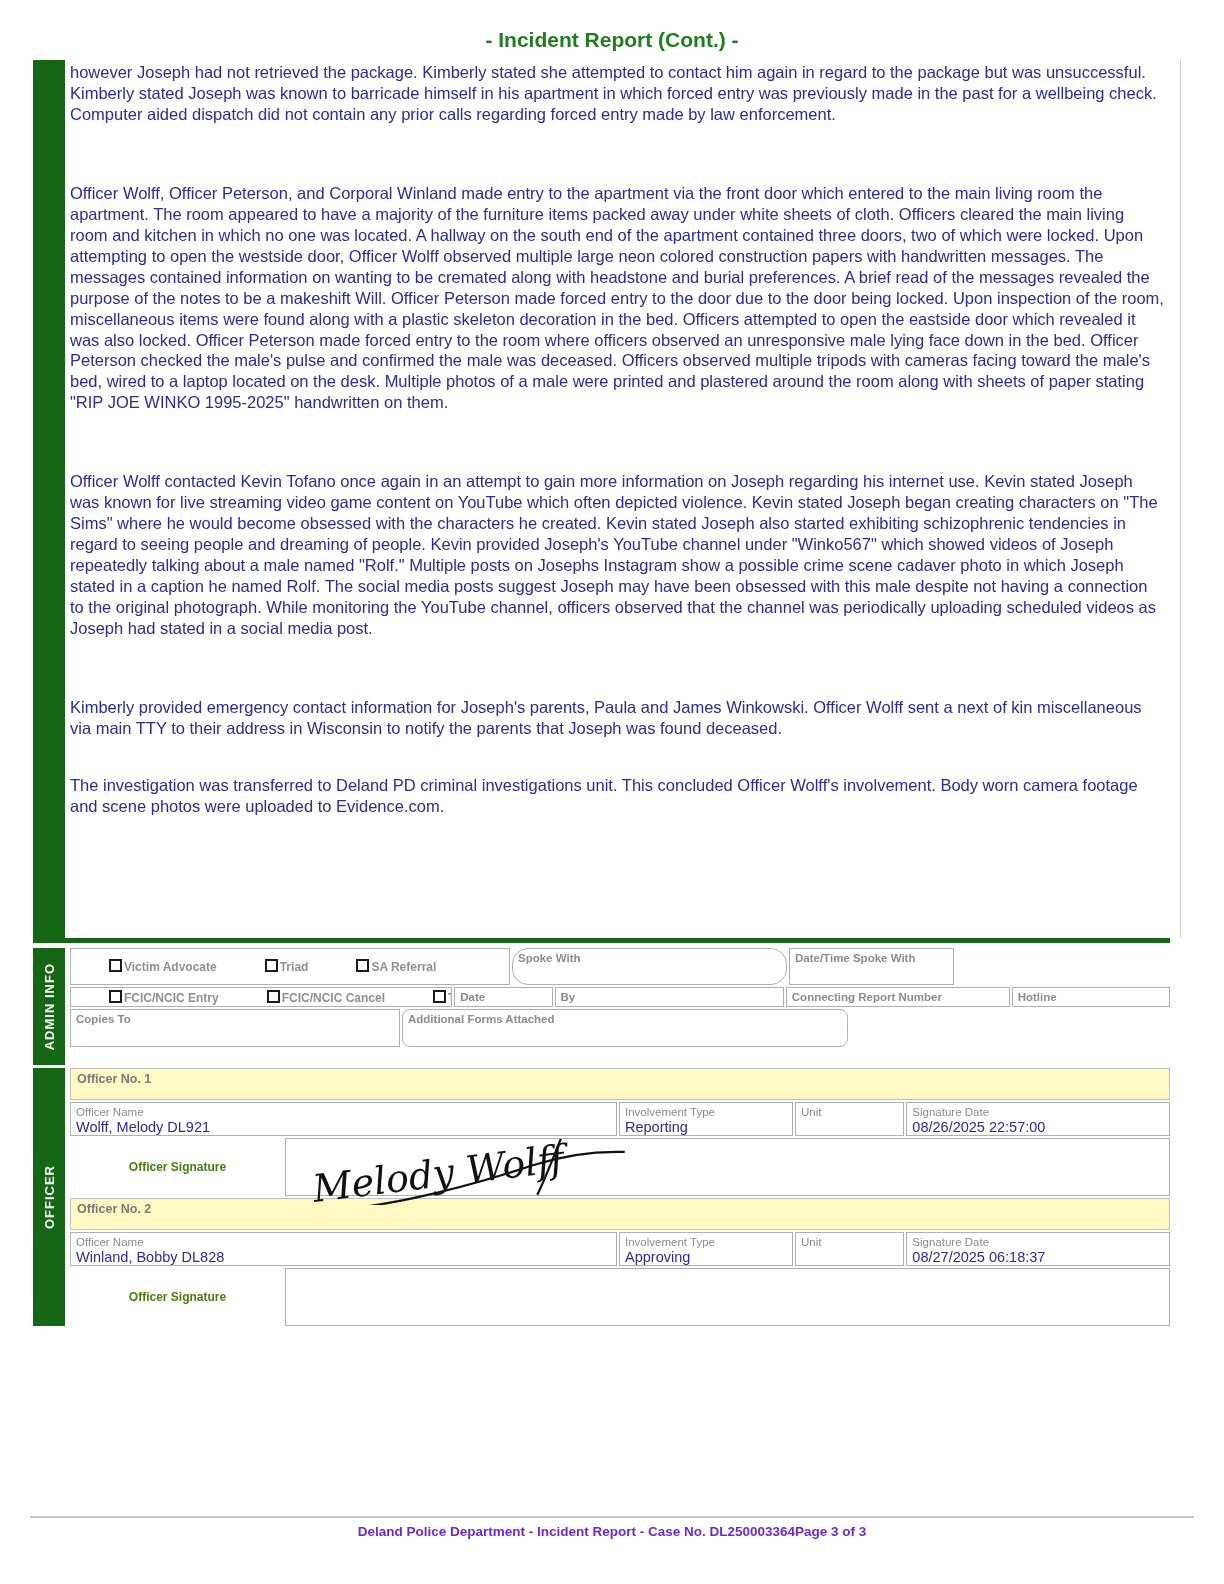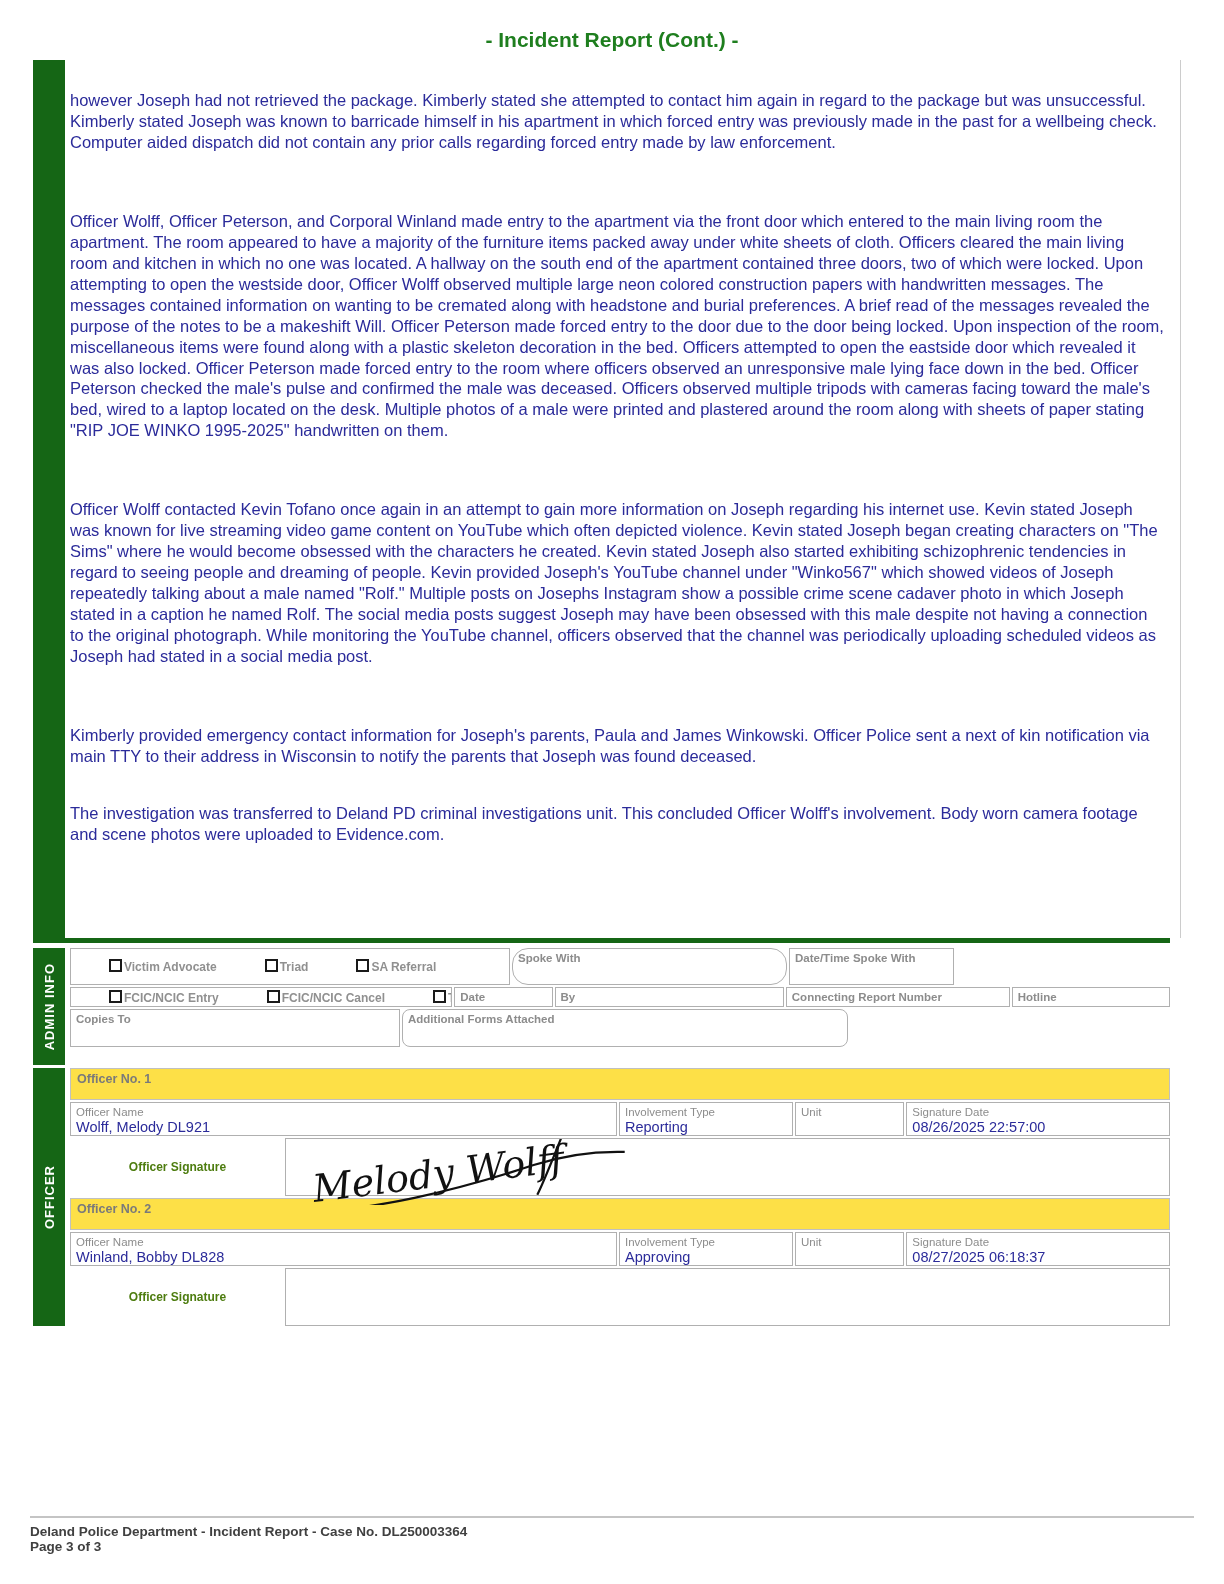--- a/index.html
+++ b/index.html
@@ -21,21 +21,21 @@
     position: absolute; left: 0; top: 0; width: 32px; height: 100%;
     background: #156615;
   }
   .narrative-text {
     position: absolute; left: 37px; top: 0; width: 1111px; height: 100%;
     border-right: 1px solid #cccccc;
     padding: 2px 16px 0 0;
     color: #2b2b9a; font-size: 16.5px; line-height: 1.27;
     overflow: hidden;
   }
-  .narrative-text p { margin-bottom: 58px; margin-top: 28px; }
+  .narrative-text p { margin-bottom: 58px; }
   .narrative-text p.gap-sm { margin-bottom: 36px; }
   .green-divider {
     position: absolute; top: 938px; left: 33px; width: 1137px; height: 5px;
     background: #156615;
   }
   
   .section {
     position: absolute; left: 33px; display: flex;
   }
   .section-sidebar {
@@ -70,54 +70,54 @@
   .cb-item { display: flex; align-items: flex-end; margin-left: 32px; }
   .cb-box {
     width: 13px; height: 13px; border: 2px solid #1a1a1a; background: #fff;
     flex: none; margin-bottom: 2px;
   }
   .cb-item .cb-lbl {
     color: #909090; font-size: 12px; font-weight: bold; margin-left: 2px;
     white-space: nowrap;
   }
   .officer-header {
-    background: #fde047; border: 1px solid #c0c0c0;
+    background: #fef9c3; border: 1px solid #c0c0c0;
     color: #7a7a7a; font-size: 12.5px; font-weight: bold;
     padding: 3px 0 2px 6px; height: 37px;
   }
   .sig-row { display: flex; }
   .sig-label-cell {
     width: 215px; flex: none; display: flex; align-items: center;
     justify-content: center;
     color: #4d7c0f; font-size: 12px; font-weight: bold;
   }
   .sig-box {
     flex: 1; border: 1px solid #b0b0b0; background: #fff; position: relative;
   }
   .sig-box svg { position: absolute; left: 18px; top: 0; }
   
   .footer {
     position: absolute; left: 30px; top: 1516px; width: 1164px;
     border-top: 2px solid #c4c4c4; padding-top: 6px;
     display: flex; justify-content: center;
-    color: #404040; font-size: 13.5px; font-weight: bold; flex-direction: column;
+    color: #6d28d9; font-size: 13.5px; font-weight: bold;
   }
 </style>
 </head>
 <body>
 
 <div class="page-title">- Incident Report (Cont.) -</div>
 
 <div class="narrative-wrap">
   <div class="green-bar"></div>
   <div class="narrative-text">
     <p>however Joseph had not retrieved the package. Kimberly stated she attempted to contact him again in regard to the package but was unsuccessful. Kimberly stated Joseph was known to barricade himself in his apartment in which forced entry was previously made in the past for a wellbeing check. Computer aided dispatch did not contain any prior calls regarding forced entry made by law enforcement.</p>
     <p>Officer Wolff, Officer Peterson, and Corporal Winland made entry to the apartment via the front door which entered to the main living room the apartment. The room appeared to have a majority of the furniture items packed away under white sheets of cloth. Officers cleared the main living room and kitchen in which no one was located. A hallway on the south end of the apartment contained three doors, two of which were locked. Upon attempting to open the westside door, Officer Wolff observed multiple large neon colored construction papers with handwritten messages. The messages contained information on wanting to be cremated along with headstone and burial preferences. A brief read of the messages revealed the purpose of the notes to be a makeshift Will. Officer Peterson made forced entry to the door due to the door being locked. Upon inspection of the room, miscellaneous items were found along with a plastic skeleton decoration in the bed. Officers attempted to open the eastside door which revealed it was also locked. Officer Peterson made forced entry to the room where officers observed an unresponsive male lying face down in the bed. Officer Peterson checked the male's pulse and confirmed the male was deceased. Officers observed multiple tripods with cameras facing toward the male's bed, wired to a laptop located on the desk. Multiple photos of a male were printed and plastered around the room along with sheets of paper stating "RIP JOE WINKO 1995-2025" handwritten on them.</p>
     <p>Officer Wolff contacted Kevin Tofano once again in an attempt to gain more information on Joseph regarding his internet use. Kevin stated Joseph was known for live streaming video game content on YouTube which often depicted violence. Kevin stated Joseph began creating characters on "The Sims" where he would become obsessed with the characters he created. Kevin stated Joseph also started exhibiting schizophrenic tendencies in regard to seeing people and dreaming of people. Kevin provided Joseph's YouTube channel under "Winko567" which showed videos of Joseph repeatedly talking about a male named "Rolf." Multiple posts on Josephs Instagram show a possible crime scene cadaver photo in which Joseph stated in a caption he named Rolf. The social media posts suggest Joseph may have been obsessed with this male despite not having a connection to the original photograph. While monitoring the YouTube channel, officers observed that the channel was periodically uploading scheduled videos as Joseph had stated in a social media post.</p>
-    <p class="gap-sm">Kimberly provided emergency contact information for Joseph's parents, Paula and James Winkowski. Officer Police sent a next of kin notification via main TTY to their address in Wisconsin to notify the parents that Joseph was found deceased.</p>
+    <p class="gap-sm">Kimberly provided emergency contact information for Joseph's parents, Paula and James Winkowski. Officer Wolff sent a next of kin miscellaneous via main TTY to their address in Wisconsin to notify the parents that Joseph was found deceased.</p>
     <p>The investigation was transferred to Deland PD criminal investigations unit. This concluded Officer Wolff's involvement. Body worn camera footage and scene photos were uploaded to Evidence.com.</p>
   </div>
 </div>
 <div class="green-divider"></div>
 
 <div class="section" style="top:948px; width:1137px; height:117px;">
   <div class="section-sidebar">
     <span class="vlabel">ADMIN INFO</span>
   </div>
   <div class="section-body">

